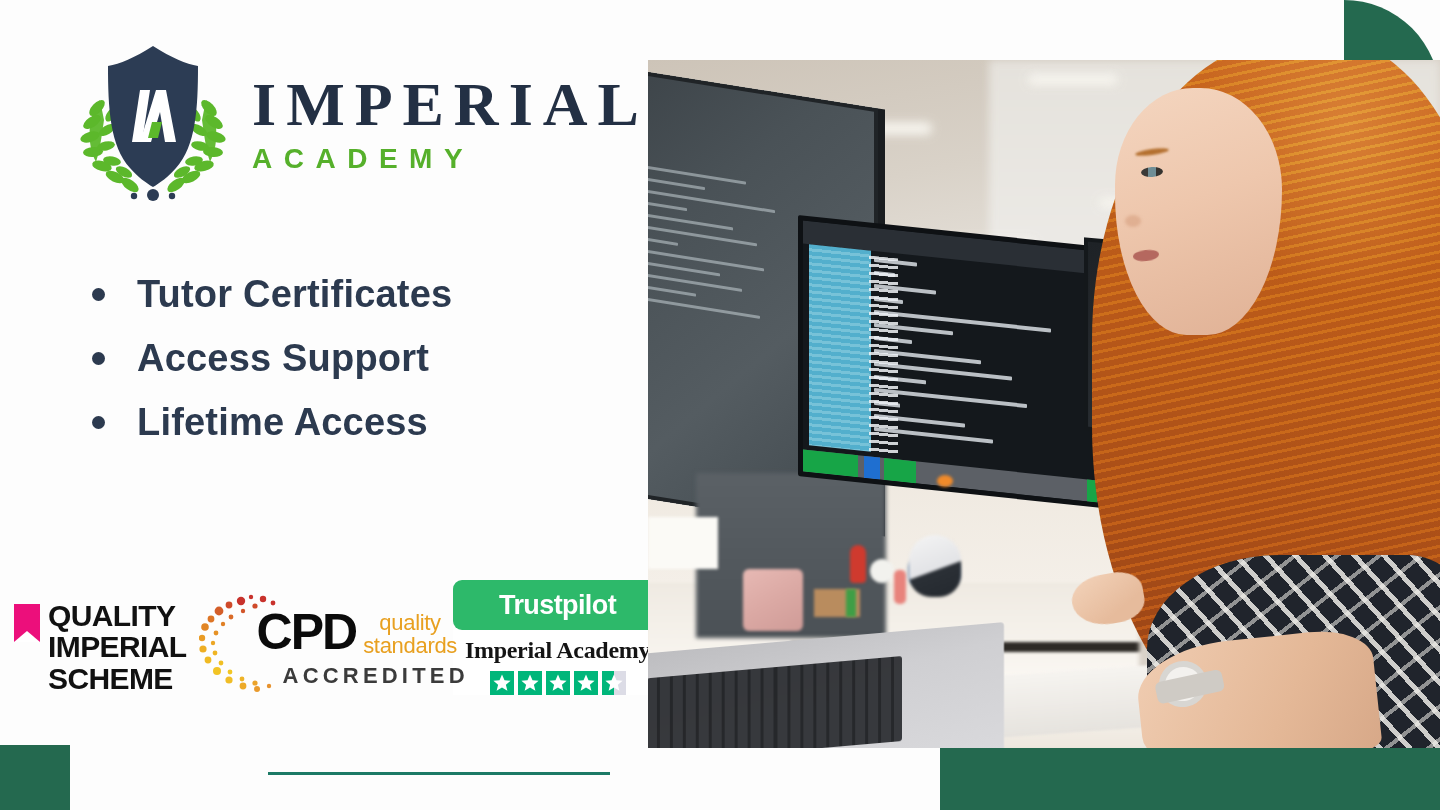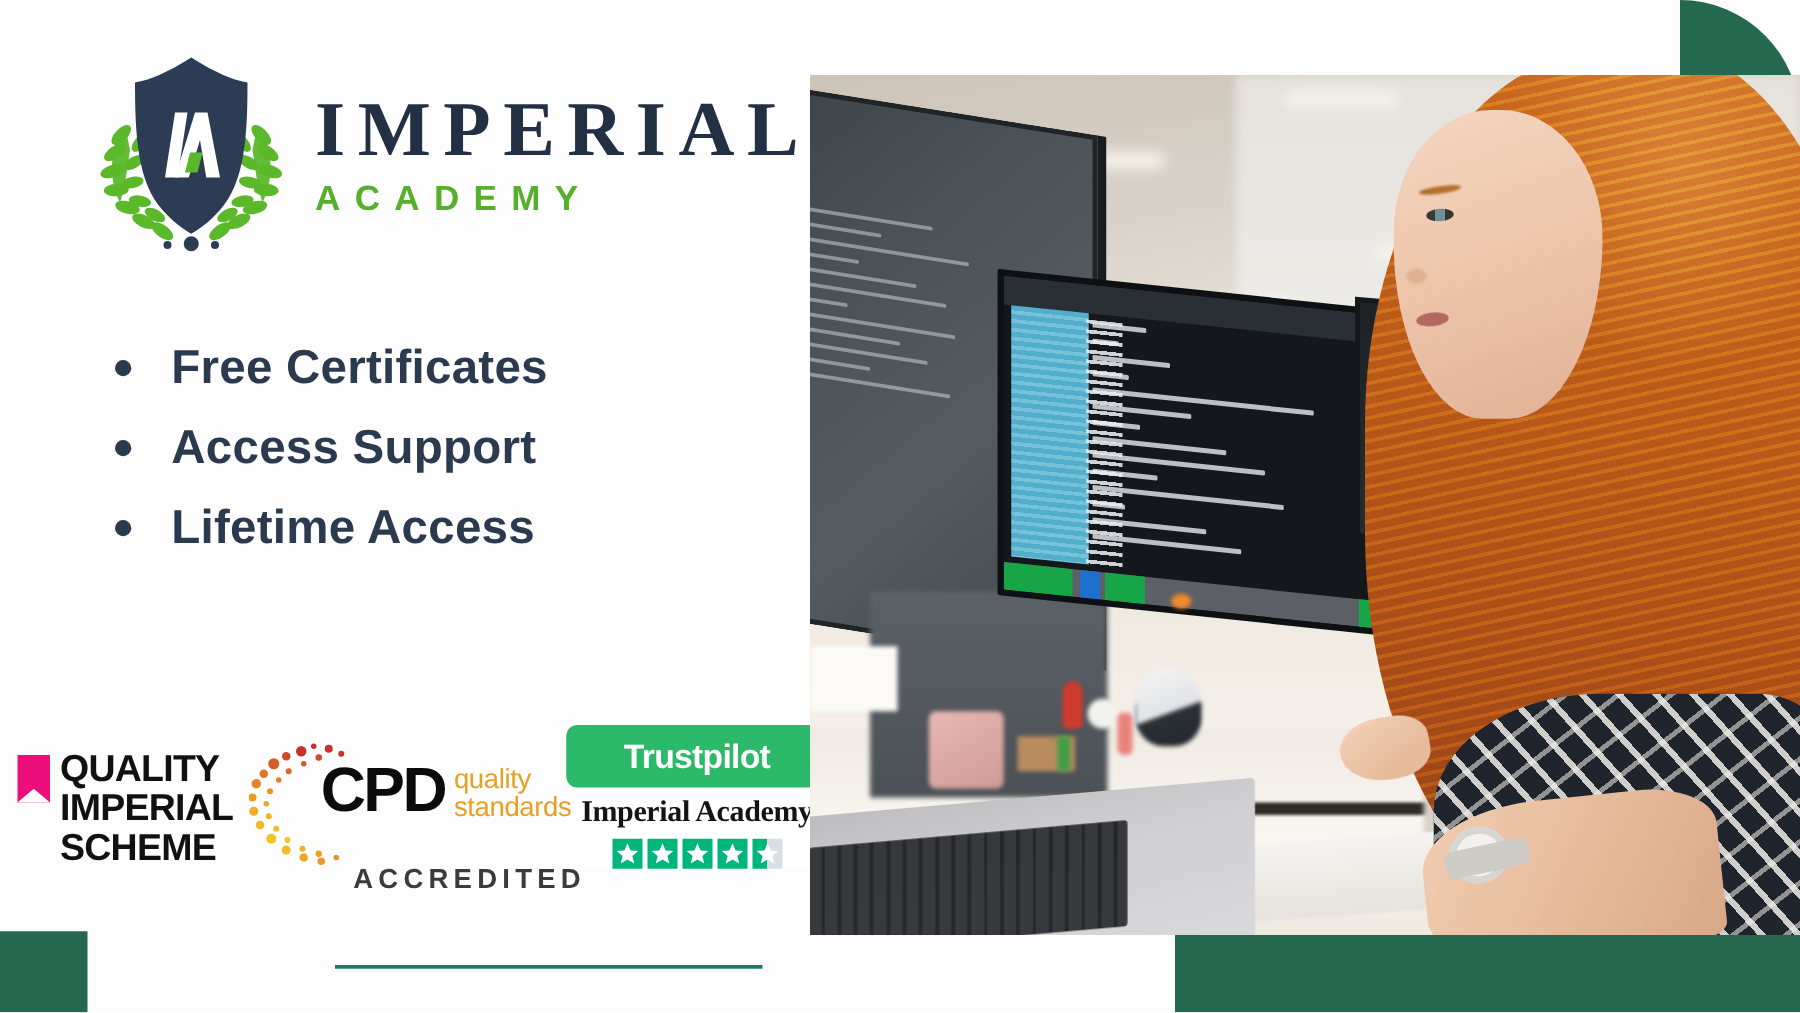--- a/index.html
+++ b/index.html
@@ -73,36 +73,36 @@
     border-bottom:11px solid #ffffff;
   }
   .qls-words { display:flex; flex-direction:column; }
   .qls-line {
     font-family:"Liberation Sans", sans-serif;
     font-size:30px; font-weight:700; color:#111111;
     line-height:1.06; letter-spacing:-.6px; white-space:nowrap;
   }
 
   
-  .cpd { position:relative; width:240px; height:104px; margin-left:12px; }
+  .cpd { position:relative; width:240px; height:104px; margin-left:12px;text-align:center; }
   .cpd-swirl { position:absolute; left:0; top:2px; width:92px; height:100px; }
   .cpd-main { position:absolute; left:58px; top:16px; display:flex; align-items:flex-start; }
   .cpd-word {
     font-family:"Liberation Sans", sans-serif;
     font-size:50px; font-weight:700; color:#0b0b0b; letter-spacing:-2px; line-height:1;
   }
   .cpd-qs { margin-left:7px; padding-top:4px; }
   .cpd-qs div {
     font-family:"Liberation Sans", sans-serif;
     font-size:22px; font-weight:400; color:#e8a020; line-height:1.05; letter-spacing:-.3px;
   }
   .cpd-accredited {
     position:absolute; left:84px; top:72px;
     font-family:"Liberation Sans", sans-serif;
-    font-size:22px; font-weight:700; color:#3b3b3b; letter-spacing:4.2px; white-space:nowrap;margin-top:27px;
+    font-size:22px; font-weight:700; color:#3b3b3b; letter-spacing:4.2px; white-space:nowrap;
   }
 
   
   .trustpilot {
     margin-left:14px; width:210px; background:#ffffff;
     display:flex; flex-direction:column; align-items:center;
   }
   .tp-head {
     width:210px; height:50px; background:#2db96a; border-radius:9px;
     display:flex; align-items:center; justify-content:center;
@@ -377,21 +377,21 @@
       </div>
       <div class="brand-words">
         <div class="brand-title">IMPERIAL</div>
         <div class="brand-sub">ACADEMY</div>
       </div>
     </div>
 
     <div class="benefits">
       <div class="benefit-row">
         <span class="bullet-dot"></span>
-        <span class="benefit-text">Free Certificates</span>
+        <span class="benefit-text">Tutor Certificates</span>
       </div>
       <div class="benefit-row">
         <span class="bullet-dot"></span>
         <span class="benefit-text">Access Support</span>
       </div>
       <div class="benefit-row">
         <span class="bullet-dot"></span>
         <span class="benefit-text">Lifetime Access</span>
       </div>
     </div>

